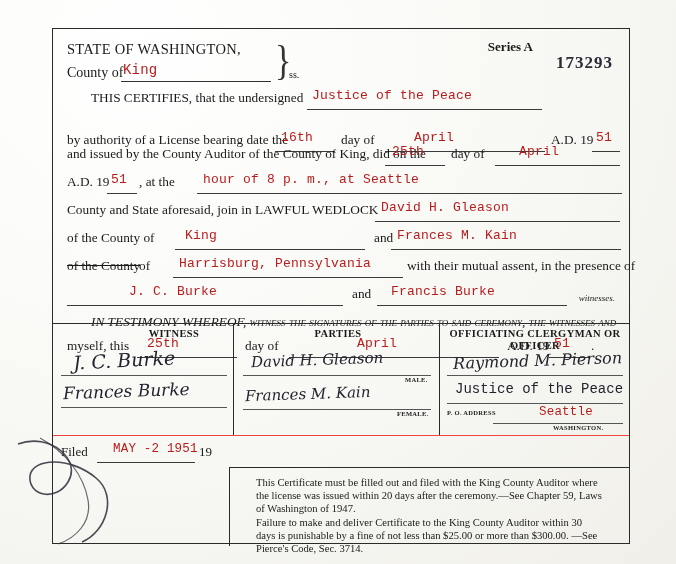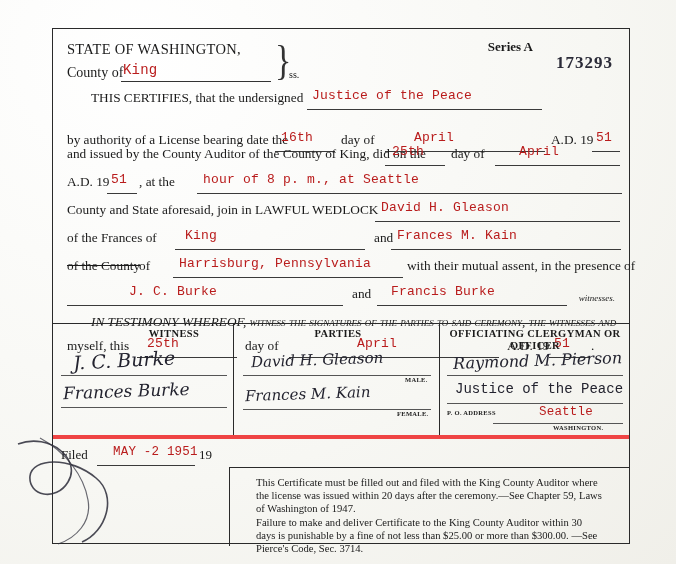--- a/index.html
+++ b/index.html
@@ -184,21 +184,21 @@
     position: absolute;
     white-space: nowrap;
   }
   
   .filed-row {
     position: absolute;
     left: 0;
     top: 406px;
     width: 576px;
     height: 32px;
-    border-top: 4px solid #ef4444;
+    border-top: 1px solid #ef4444;
     text-align: center;
   }
   .footer-box {
     position: absolute;
     left: 176px;
     top: 438px;
     width: 400px;
     height: 78px;
     border-top: 1px solid #2a2a2a;
     border-left: 1px solid #2a2a2a;
@@ -279,21 +279,21 @@
       <span class="rule" style="left:130px; top:22px; width:425px;"></span>
     </div>
 
     <div class="bline" style="top:170px;">
       <span class="print txt" style="left:0px;">County and State aforesaid, join in LAWFUL WEDLOCK</span>
       <span class="hand fill" style="left:314px;">David H. Gleason</span>
       <span class="rule" style="left:308px; top:22px; width:245px;"></span>
     </div>
 
     <div class="bline" style="top:198px;">
-      <span class="print txt" style="left:0px;">of the Frances of</span>
+      <span class="print txt" style="left:0px;">of the County of</span>
       <span class="hand fill" style="left:118px;">King</span>
       <span class="rule" style="left:108px; top:22px; width:190px;"></span>
       <span class="print txt" style="left:307px;">and</span>
       <span class="hand fill" style="left:330px;">Frances M. Kain</span>
       <span class="rule" style="left:324px; top:22px; width:230px;"></span>
     </div>
 
     <div class="bline" style="top:226px;">
       <span class="print txt" style="left:0px; text-decoration: line-through;">of the County</span>
       <span class="print txt" style="left:72px;">of</span>

